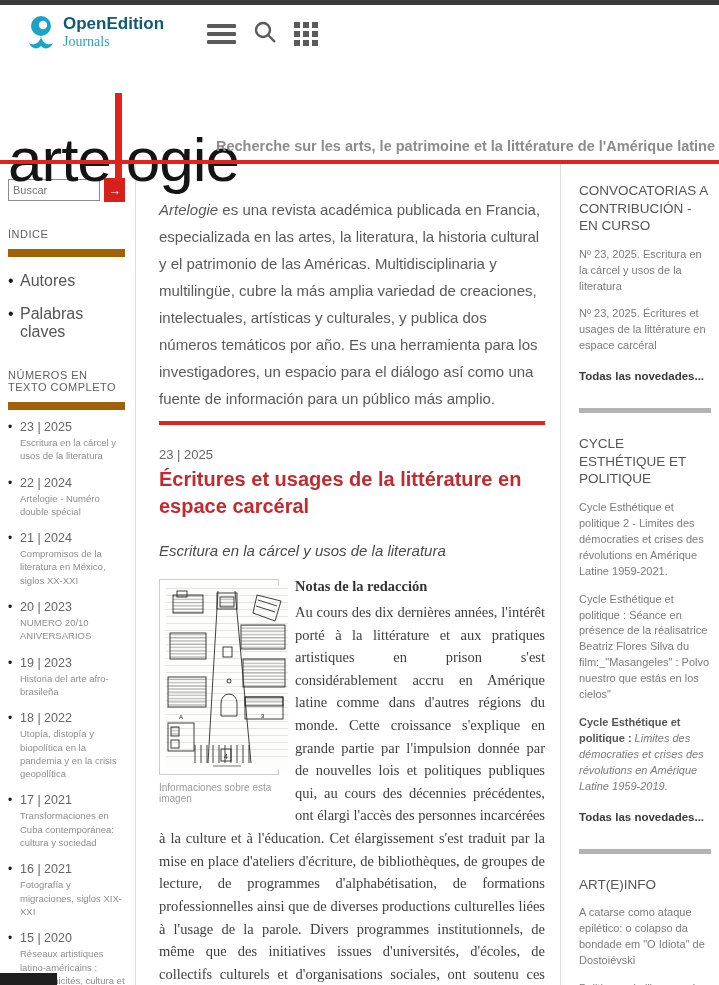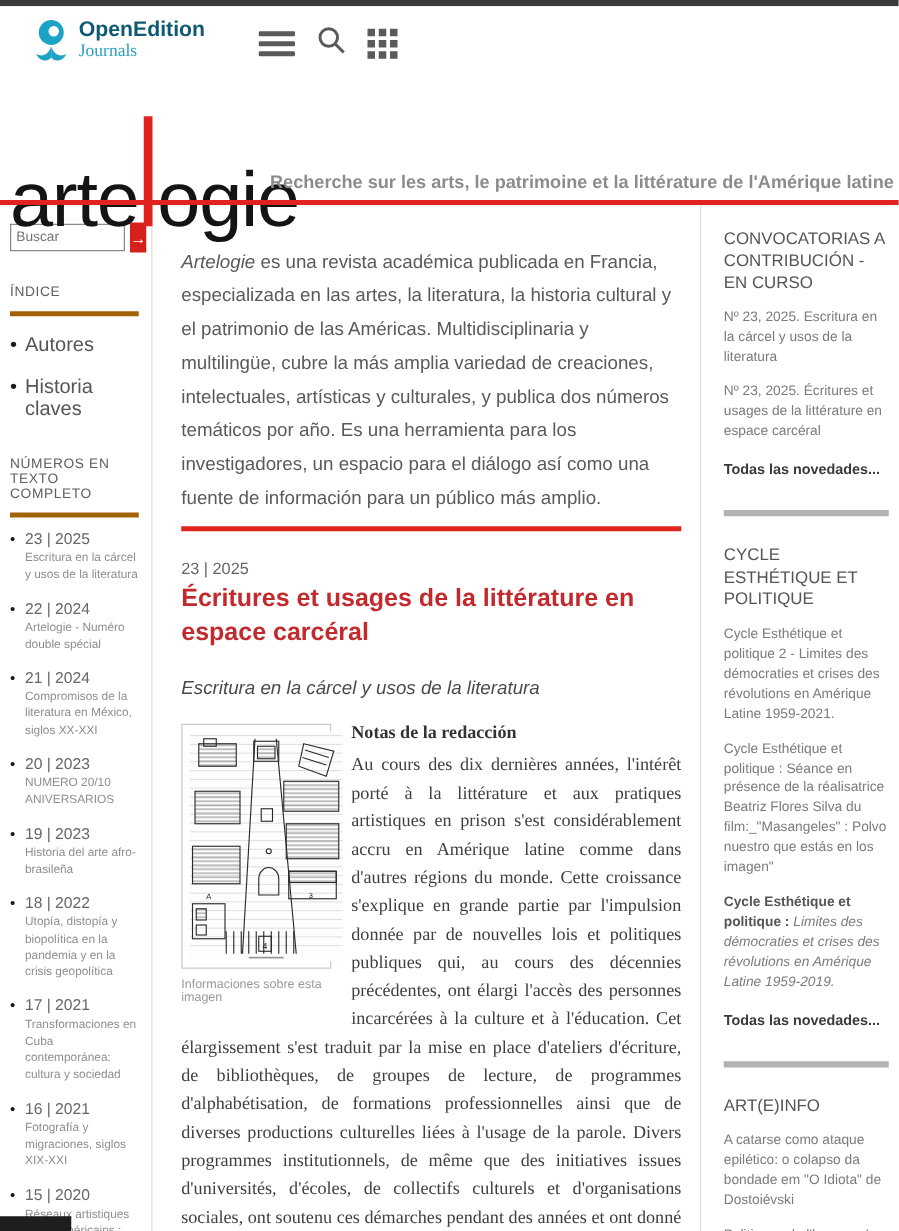--- a/index.html
+++ b/index.html
@@ -19,28 +19,28 @@
   .hamburger span { display:block; width:29px; height:4px; background:#5a5a5a; border-radius:1px; }
   .icon-search { cursor:pointer; }
   .grid-icon { display:grid; grid-template-columns:repeat(3,6px); grid-auto-rows:6px; gap:3px; cursor:pointer; }
   .grid-icon i { background:#5a5a5a; display:block; }
   .wordmark { position:absolute; left:8px; top:88px; font-size:62px; color:#141414; line-height:1; letter-spacing:-1px; white-space:nowrap; }
   .wordmark .lbar { display:inline-block; width:7px; height:88px; background:#e0231c; margin:0 4px; }
   .tagline { position:absolute; left:216px; top:133px; font-size:14.5px; font-weight:bold; color:#8c8c8c; }
   .red-rule { position:absolute; left:0; bottom:0; width:100%; height:4px; background:#e0231c; }
   
   .columns { display:flex; height:821px; }
-  .col-left  { width:122px; border-right:1px solid #ddd; padding:14px 10px 0 8px; }
+  .col-left  { width:136px; border-right:1px solid #ddd; padding:14px 10px 0 8px; }
   .col-main  { flex:1; padding:26px 15px 0 23px; }
   .col-right { width:159px; border-left:1px solid #ddd; padding:18px 8px 0 18px; }
   
   .search-row { display:flex; gap:4px; margin-bottom:26px; align-items:center; }
   .search-input { width:92px; height:22px; border:1px solid #8a8a8a; font-size:11px; padding:0 4px; color:#444; }
   .search-btn { width:24px; height:24px; background:#d6201c; color:#fff; border:none; font-size:13px; line-height:1; cursor:pointer; padding:0; }
-  .side-heading { font-size:11px; color:#5f5f5f; letter-spacing:.5px; padding-bottom:9px; border-bottom:4px solid #a16207; font-weight:normal; margin:0; }
+  .side-heading { font-size:11px; color:#5f5f5f; letter-spacing:.5px; padding-bottom:9px; border-bottom:8px solid #a16207; font-weight:normal; margin:0; }
   .bullet-list { list-style:none; margin:10px 0 28px; padding:0; }
   .bullet-list li { font-size:16px; color:#555; margin:15px 0; padding-left:12px; position:relative; cursor:pointer; }
   .bullet-list li::before { content:"•"; position:absolute; left:0; color:#1a1a1a; }
   .issues { margin-top:10px; }
   .issue { margin:0 0 13px; padding-left:12px; position:relative; cursor:pointer; }
   .issue::before { content:"•"; position:absolute; left:0; top:0; color:#1a1a1a; font-size:12px; }
   .issue-num { color:#666; font-size:12.5px; }
   .issue-title { color:#8e8e8e; font-size:9.5px; line-height:1.4; margin-top:2px; }
   
   .intro { font-size:15px; color:#5a5a5a; line-height:1.8; margin:6px 0 0; }
@@ -121,21 +121,21 @@
 
   <div class="col-left">
     <div class="search-row">
       <input class="search-input" type="text" placeholder="Buscar" style="">
       <button class="search-btn">→</button>
     </div>
 
     <h3 class="side-heading">ÍNDICE</h3>
     <ul class="bullet-list">
       <li>Autores</li>
-      <li>Historia claves</li>
+      <li>Palabras claves</li>
     </ul>
 
     <h3 class="side-heading">NÚMEROS EN TEXTO COMPLETO</h3>
     <div class="issues">
       <div class="issue">
           <div class="issue-num">23 | 2025</div>
           <div class="issue-title">Escritura en la cárcel y usos de la literatura</div>
         </div>
       <div class="issue">
           <div class="issue-num">22 | 2024</div>
@@ -255,21 +255,21 @@
       <div class="r-item">Nº 23, 2025. Escritura en la cárcel y usos de la literatura</div>
       <div class="r-item">Nº 23, 2025. Écritures et usages de la littérature en espace carcéral</div>
       <div class="r-footer">Todas las novedades...</div>
     </div>
 
     <div class="r-divider"></div>
 
     <div>
       <h3 class="r-heading">CYCLE ESTHÉTIQUE ET POLITIQUE</h3>
       <div class="r-item">Cycle Esthétique et politique 2 - Limites des démocraties et crises des révolutions en Amérique Latine 1959-2021.</div>
-      <div class="r-item">Cycle Esthétique et politique : Séance en présence de la réalisatrice Beatriz Flores Silva du film:_"Masangeles" : Polvo nuestro que estás en los imagen"</div>
+      <div class="r-item">Cycle Esthétique et politique : Séance en présence de la réalisatrice Beatriz Flores Silva du film:_"Masangeles" : Polvo nuestro que estás en los cielos"</div>
       <div class="r-item"><span class="lead">Cycle Esthétique et politique :</span><span class="ital"> Limites des démocraties et crises des révolutions en Amérique Latine 1959-2019.</span></div>
       <div class="r-footer">Todas las novedades...</div>
     </div>
 
     <div class="r-divider"></div>
 
     <div>
       <h3 class="r-heading">ART(E)INFO</h3>
       <div class="r-item">A catarse como ataque epilético: o colapso da bondade em "O Idiota" de Dostoiévski</div>
       <div class="r-item">Politiques de l'humour. La réception du surréalisme chez Mariátegui et Aira</div>

